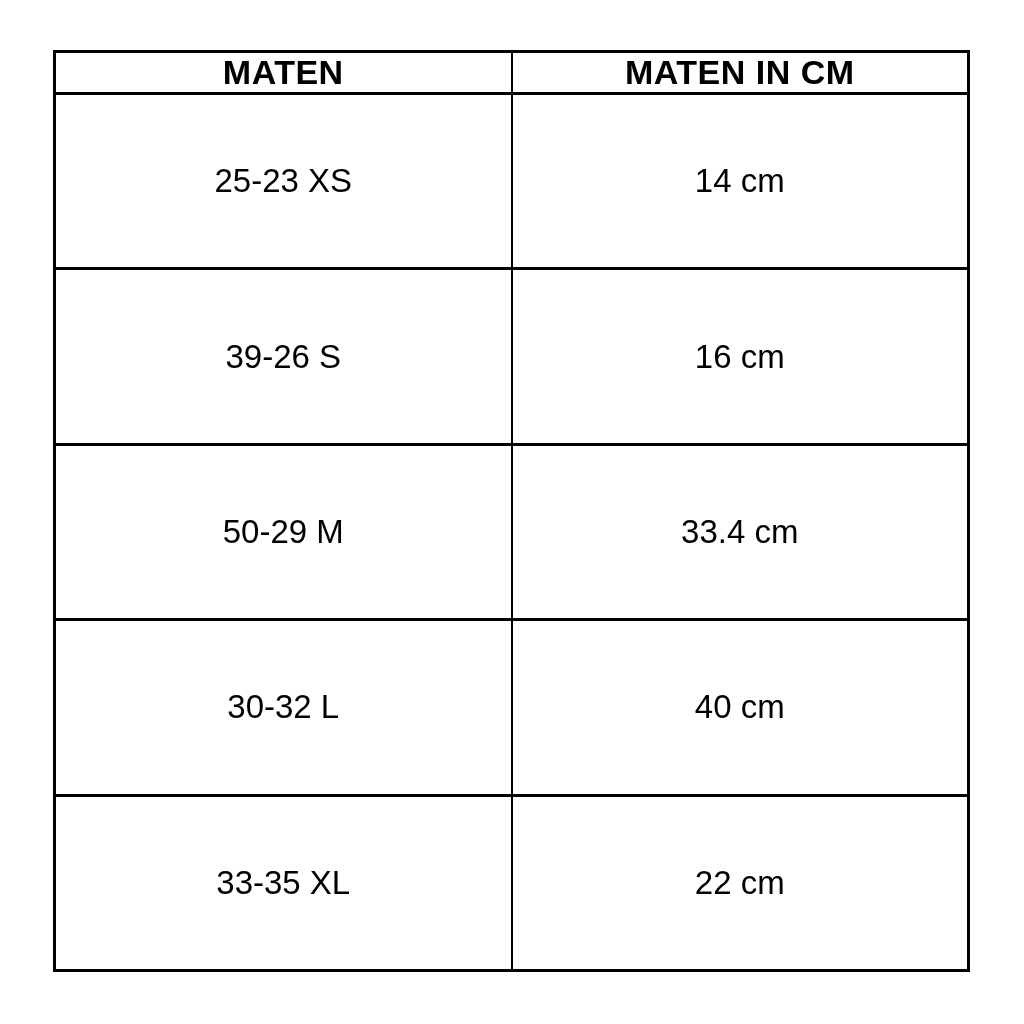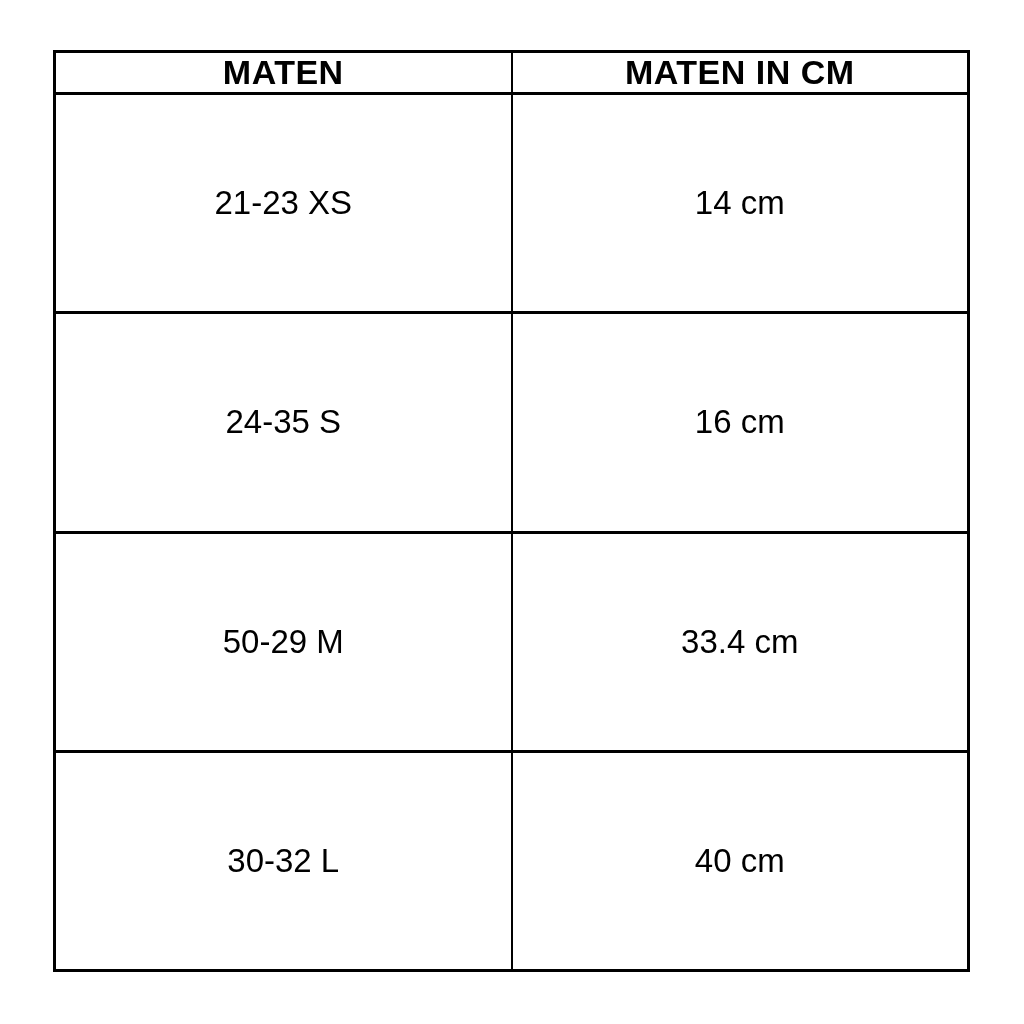--- a/index.html
+++ b/index.html
@@ -60,30 +60,34 @@
 <div class="page">
   <table class="size-table">
     <thead>
       <tr>
         <th>MATEN</th>
         <th>MATEN IN CM</th>
       </tr>
     </thead>
     <tbody>
       <tr>
-        <td>21-23 XS</td>
+        <td>25-23 XS</td>
         <td>14 cm</td>
       </tr>
       <tr>
-        <td>24-35 S</td>
+        <td>39-26 S</td>
         <td>16 cm</td>
       </tr>
       <tr>
         <td>50-29 M</td>
         <td>33.4 cm</td>
       </tr>
       <tr>
         <td>30-32 L</td>
         <td>40 cm</td>
       </tr>
+      <tr>
+        <td>33-35 XL</td>
+        <td>22 cm</td>
+      </tr>
     </tbody>
   </table>
 </div>
 
 </body></html>

